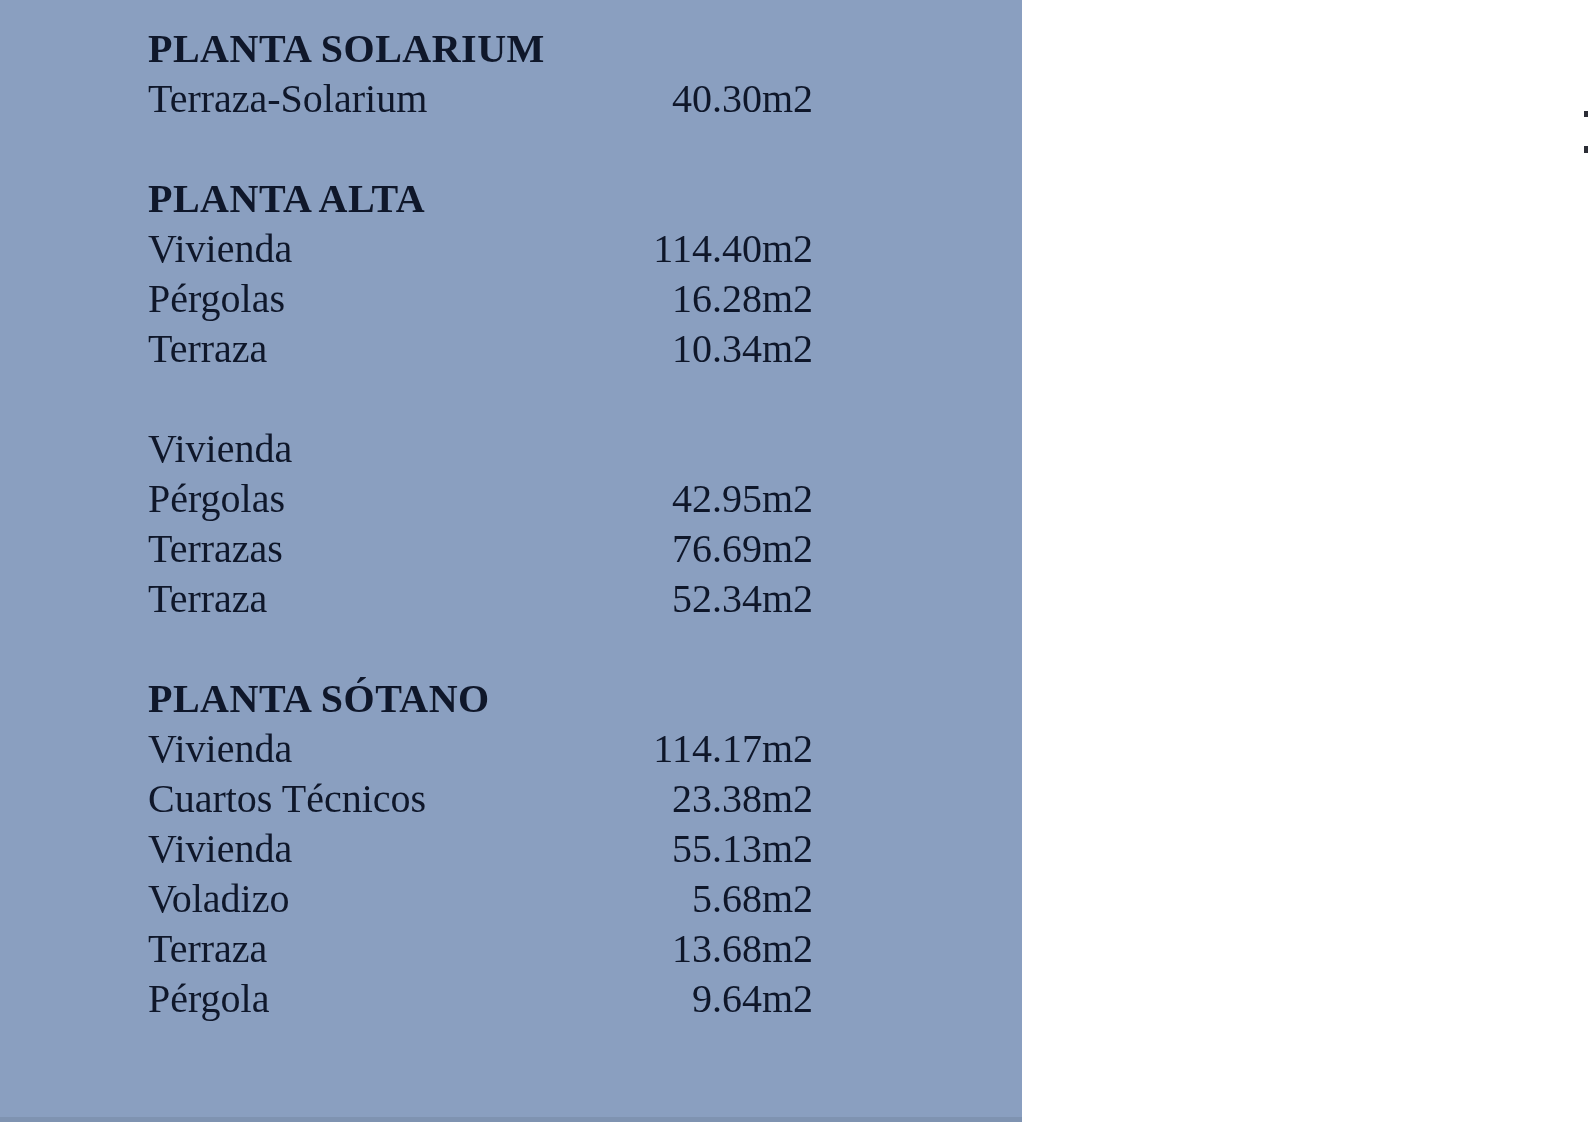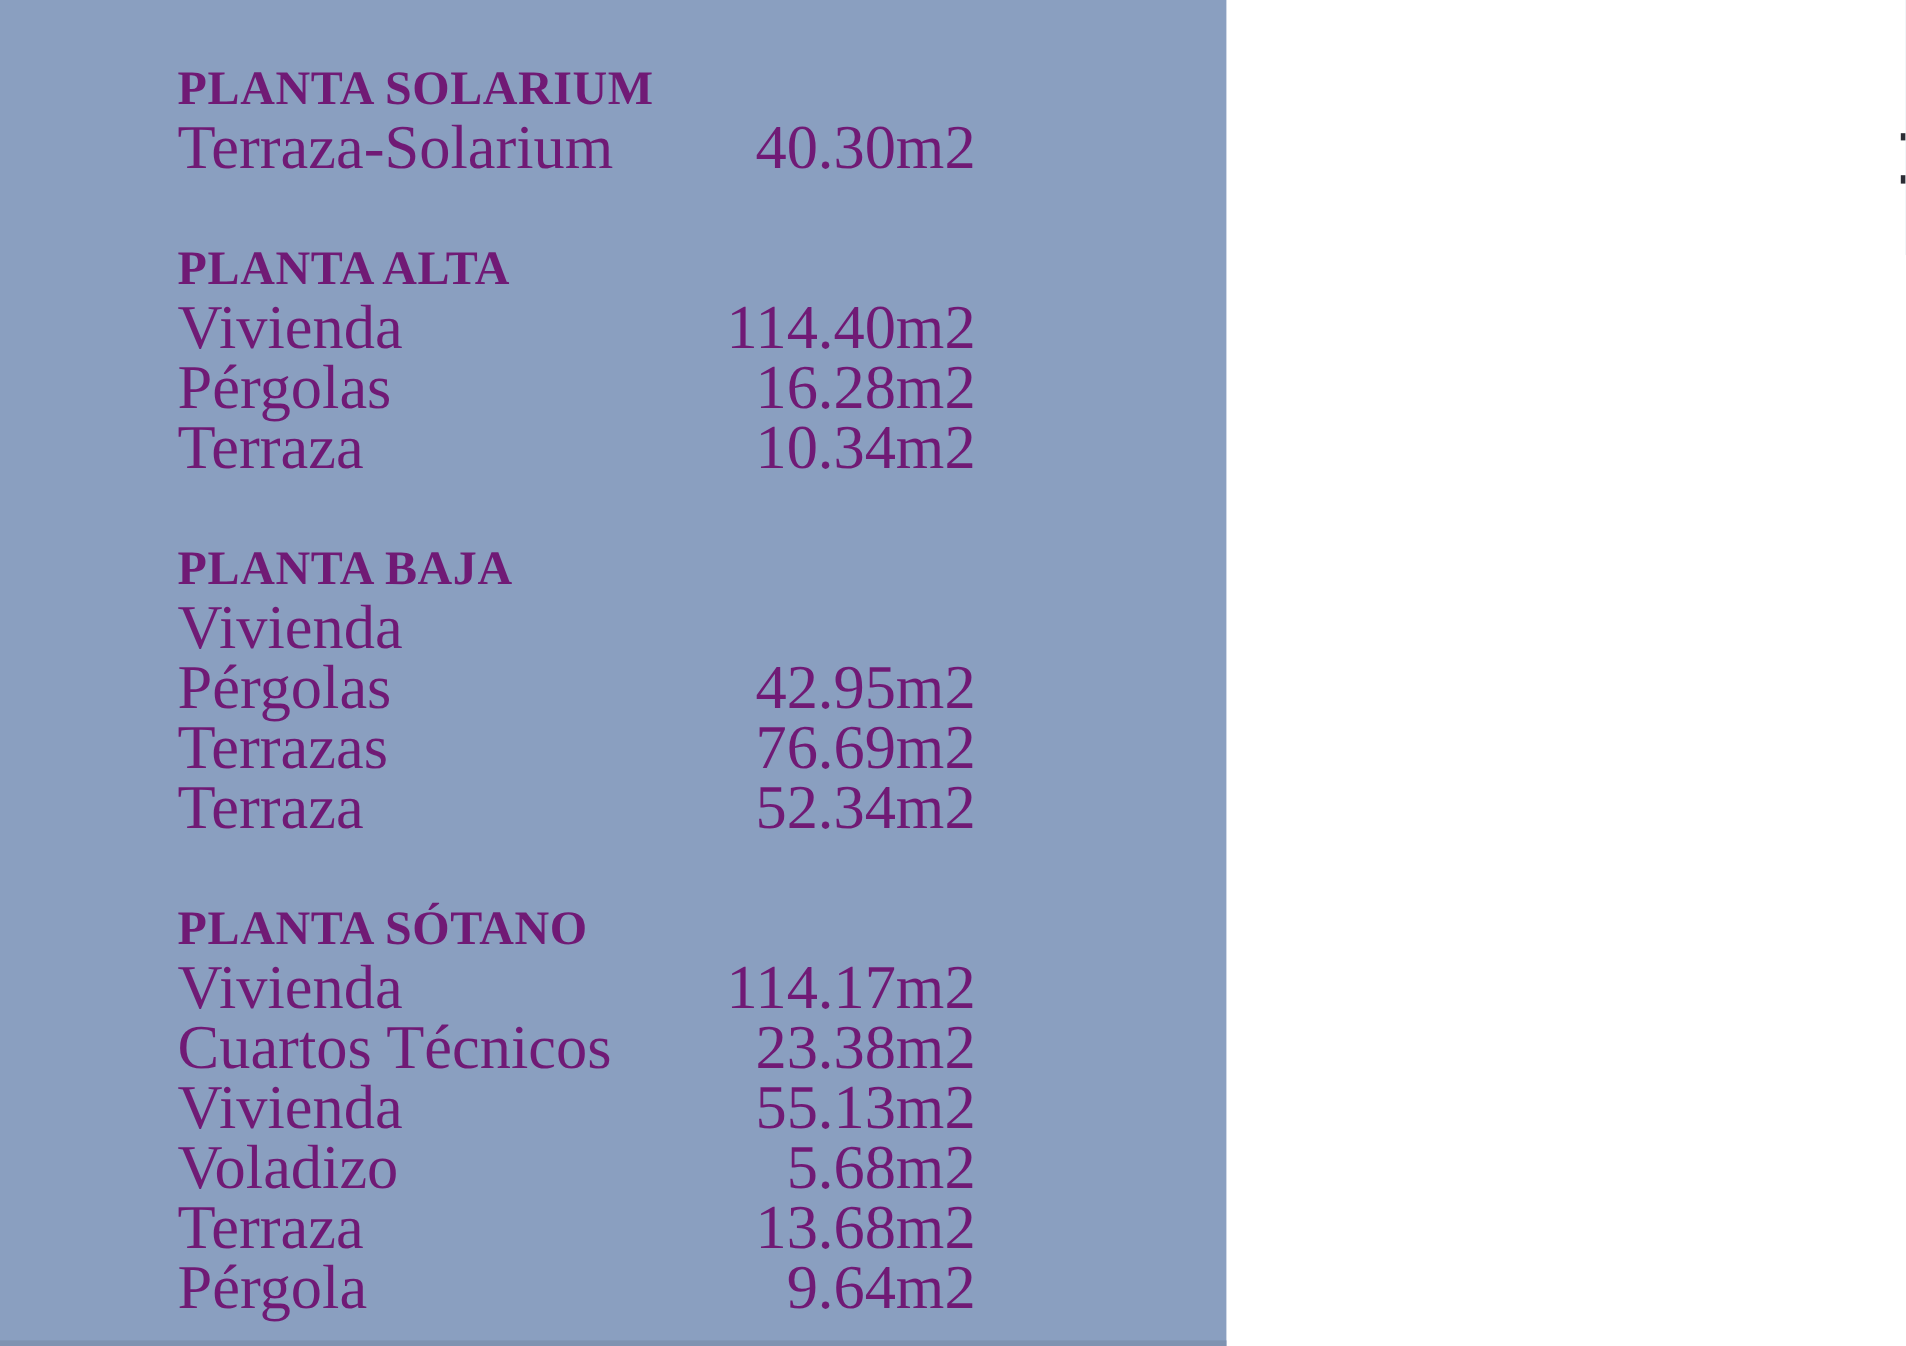--- a/index.html
+++ b/index.html
@@ -24,21 +24,21 @@
   .section { margin-top: 50px; }
   .section:first-child { margin-top: 0; }
   .heading {
     font-size: 40px; font-weight: bold;
     line-height: 50px; height: 50px;
     letter-spacing: 0.5px;
     white-space: nowrap;
   }
   .row {
     display: flex; justify-content: space-between; align-items: baseline;
-    font-size: 52px; line-height: 50px; height: 50px;
+    font-size: 40px; line-height: 50px; height: 50px;
     white-space: nowrap;
   }
   .row .label { text-align: left; }
   .row .value { text-align: left; }
 
   .bottom-strip {
     position: absolute; left: 0; bottom: 0;
     width: 1022px; height: 5px;
     background: #7f93b1;
   }
@@ -49,21 +49,21 @@
   }
   .edge-artifact.a1 { left: 1584px; top: 111px; width: 4px; height: 6px; }
   .edge-artifact.a2 { left: 1584px; top: 146px; width: 4px; height: 7px; }
 </style>
 </head>
 <body>
 
 <div class="canvas">
 
   <section class="panel" style="background: rgb(138, 159, 192);">
-    <div class="sections" id="sections-root" style="color: #701a75; margin-top: 25px;">
+    <div class="sections" id="sections-root" style="color: #0f172a;">
         <div class="section">
           <div class="heading">PLANTA SOLARIUM</div>
           <div class="row">
             <span class="label">Terraza-Solarium</span>
             <span class="value">40.30m2</span>
           </div>
         </div>
         <div class="section">
           <div class="heading">PLANTA ALTA</div>
           <div class="row">
@@ -73,21 +73,20 @@
           <div class="row">
             <span class="label">Pérgolas</span>
             <span class="value">16.28m2</span>
           </div>
           <div class="row">
             <span class="label">Terraza</span>
             <span class="value">10.34m2</span>
           </div>
         </div>
         <div class="section">
-          <div class="heading">PLANTA BAJA</div>
           <div class="row">
             <span class="label">Vivienda</span>
           </div>
           <div class="row">
             <span class="label">Pérgolas</span>
             <span class="value">42.95m2</span>
           </div>
           <div class="row">
             <span class="label">Terrazas</span>
             <span class="value">76.69m2</span>

